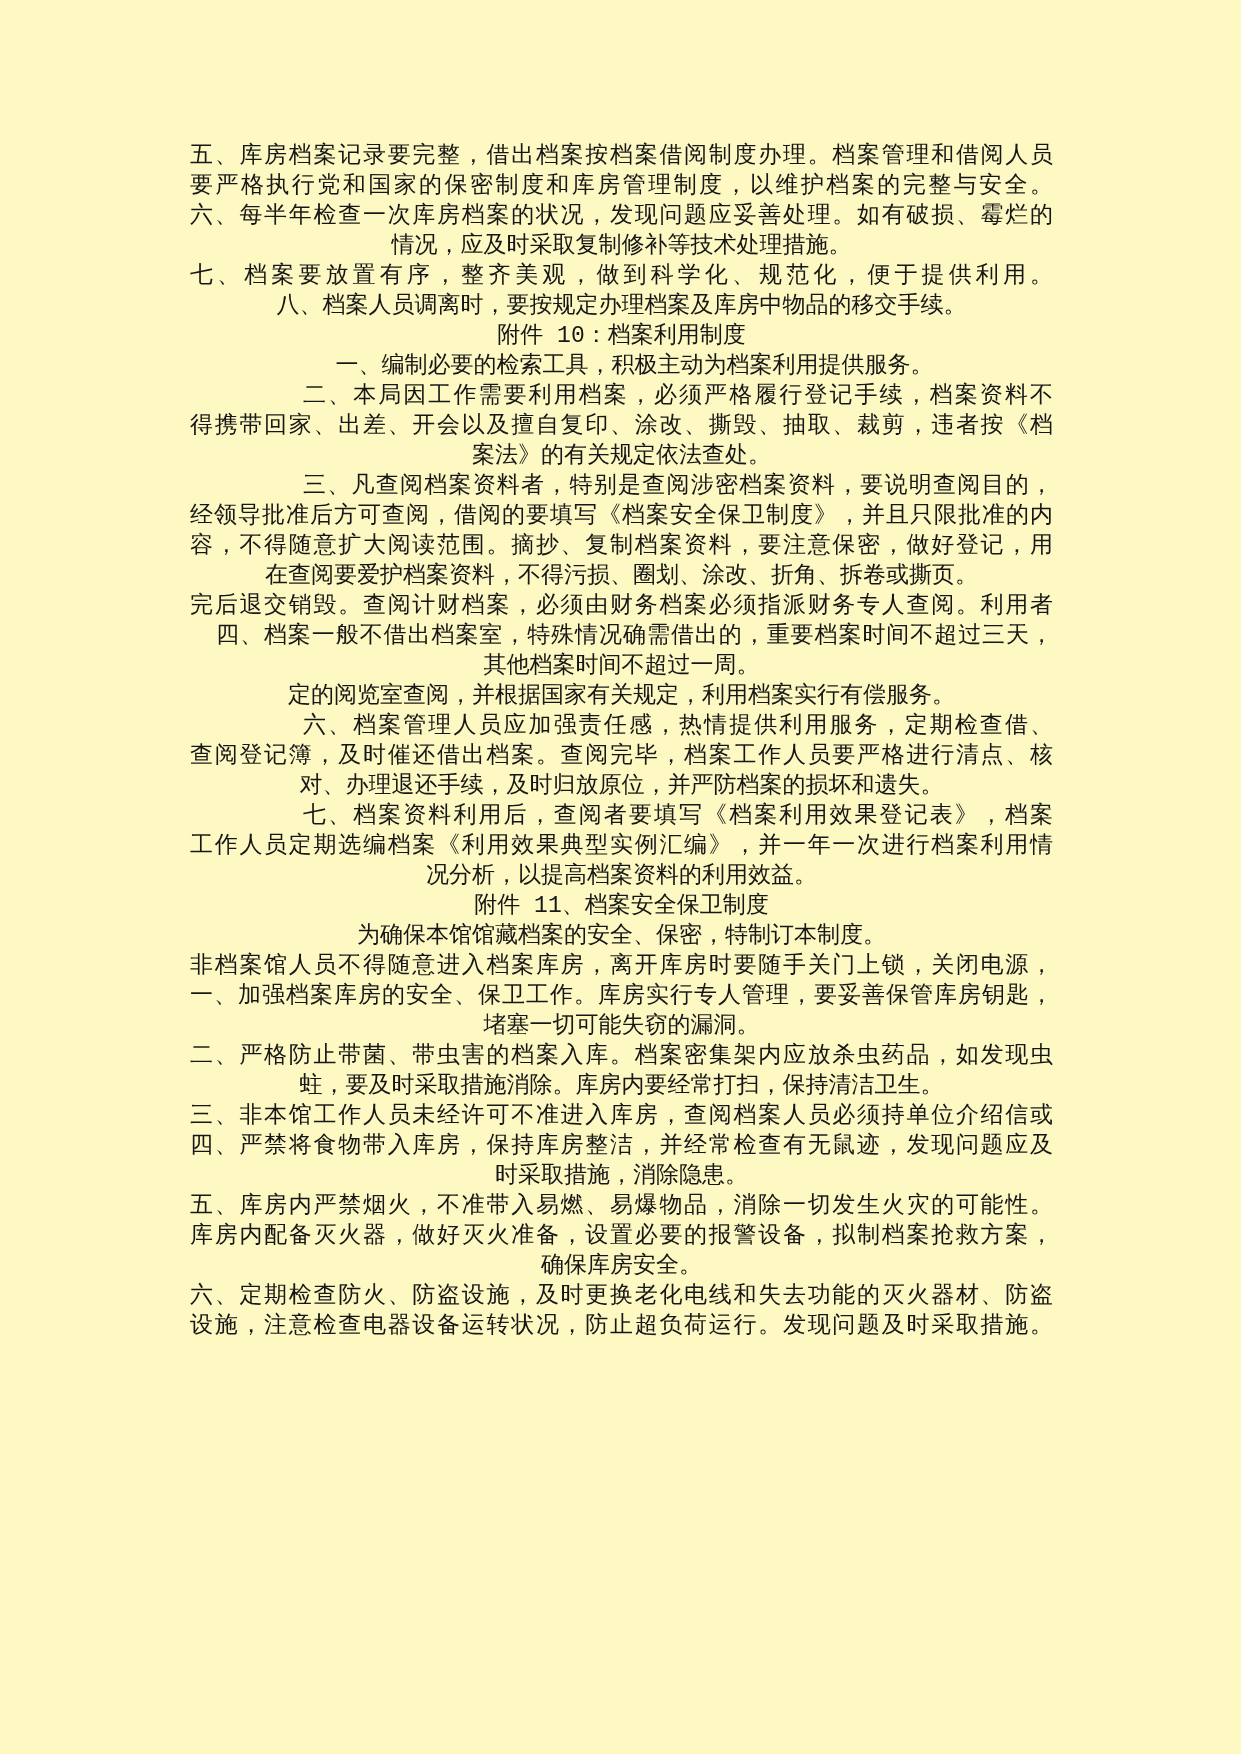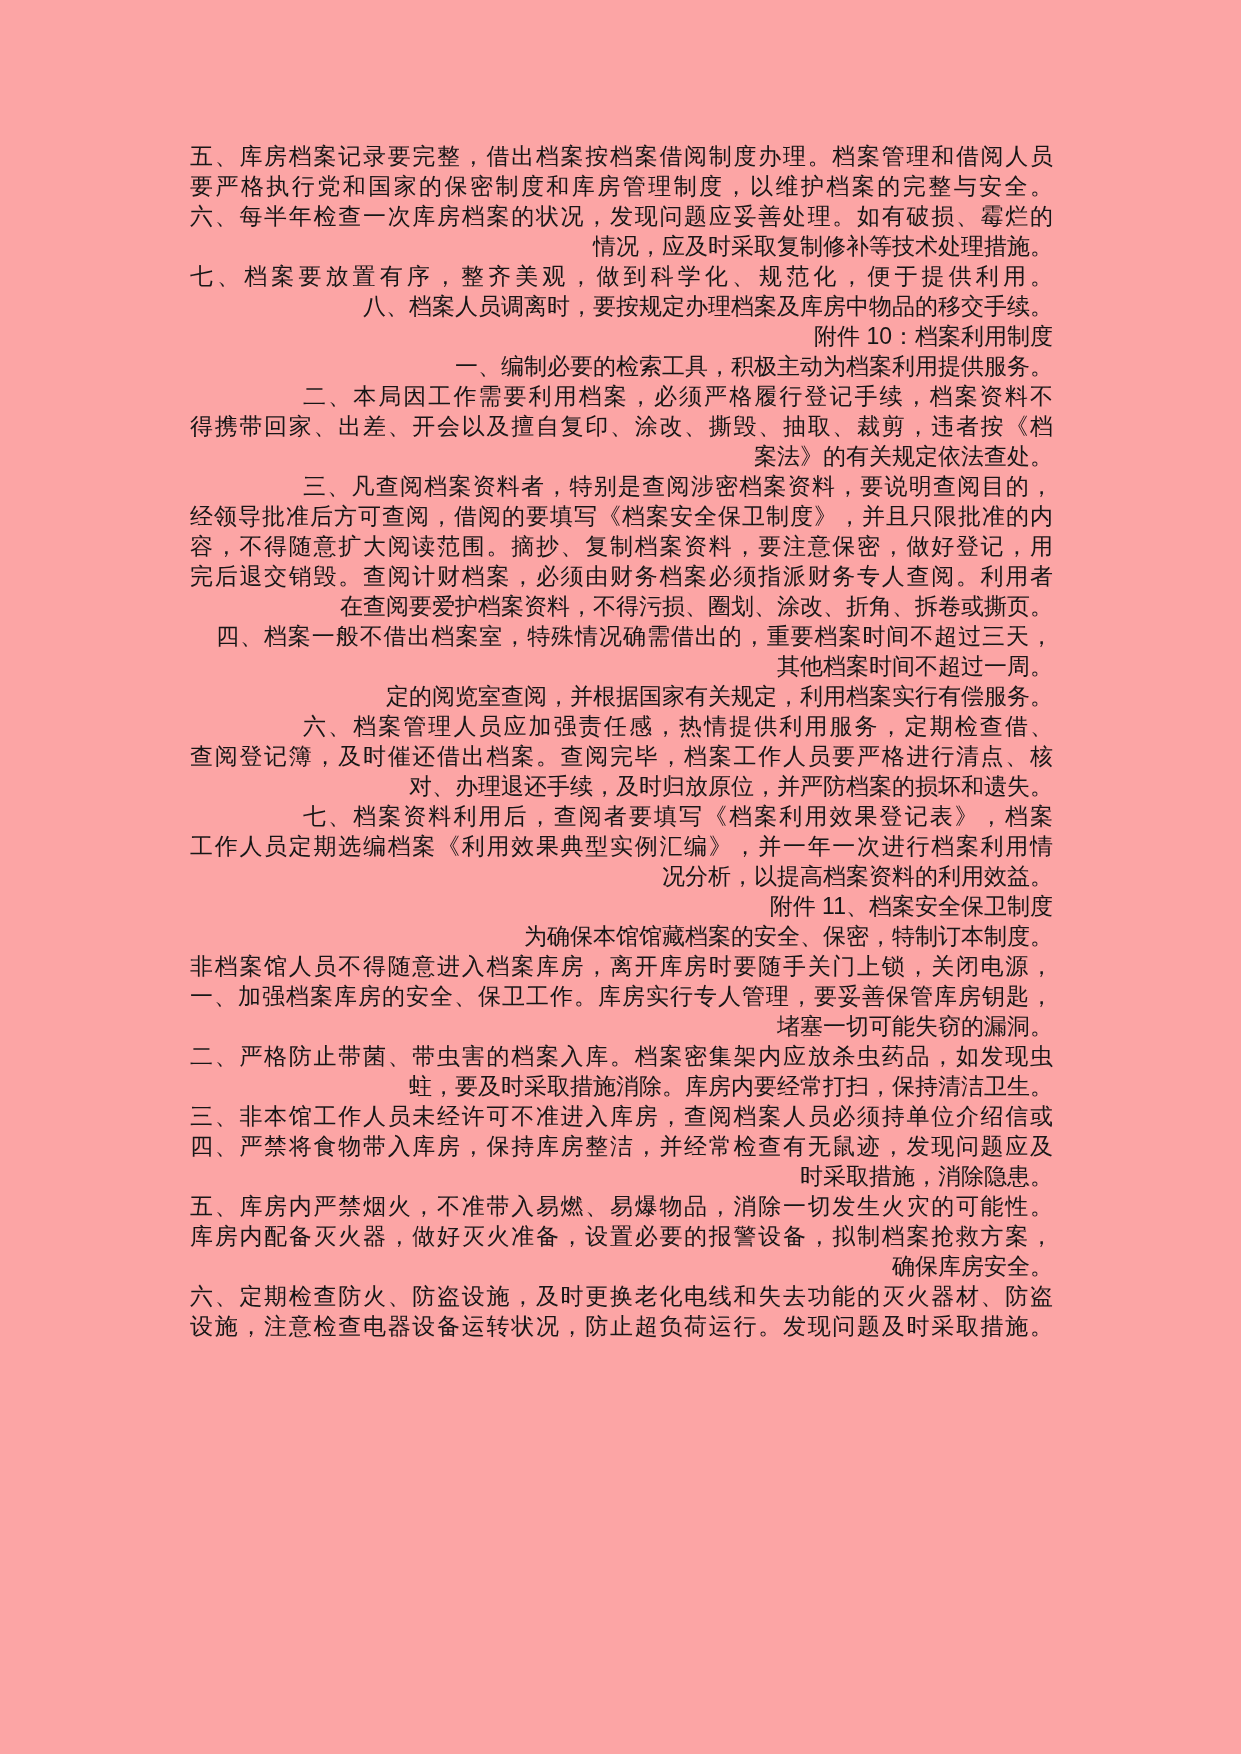--- a/index.html
+++ b/index.html
@@ -12,35 +12,35 @@
     height: 1754px;
     position: relative;
     overflow: hidden;
   }
   .page {
     position: absolute;
     left: 0;
     top: 0;
     width: 1241px;
     height: 1754px;
-    background: #fca5a5;
-    font-family: Liberation Sans, sans-serif;
+    background: #fef9c3;
+    font-family: Liberation Mono, monospace;
     color: #161616;
   }
   .content {
     position: absolute;
     left: 190px;
     top: 141px;
     width: 863px;
   }
   .line {
     height: 30px;
     line-height: 30px;
     font-size: 23px;
-    text-align: right;
+    text-align: center;
     white-space: normal;
     overflow: visible;
   }
   .line.fill {
     text-align: justify;
     text-align-last: justify;
   }
   .line.ind1 { padding-left: 26px; }
   .line.ind4 { padding-left: 113px; }
 </style>
@@ -56,22 +56,22 @@
       <div class="line fill">七、档案要放置有序，整齐美观，做到科学化、规范化，便于提供利用。</div>
       <div class="line">八、档案人员调离时，要按规定办理档案及库房中物品的移交手续。</div>
       <div class="line">附件 10：档案利用制度</div>
       <div class="line ind1">一、编制必要的检索工具，积极主动为档案利用提供服务。</div>
       <div class="line fill ind4">二、本局因工作需要利用档案，必须严格履行登记手续，档案资料不</div>
       <div class="line fill">得携带回家、出差、开会以及擅自复印、涂改、撕毁、抽取、裁剪，违者按《档</div>
       <div class="line">案法》的有关规定依法查处。</div>
       <div class="line fill ind4">三、凡查阅档案资料者，特别是查阅涉密档案资料，要说明查阅目的，</div>
       <div class="line fill">经领导批准后方可查阅，借阅的要填写《档案安全保卫制度》，并且只限批准的内</div>
       <div class="line fill">容，不得随意扩大阅读范围。摘抄、复制档案资料，要注意保密，做好登记，用</div>
+      <div class="line">在查阅要爱护档案资料，不得污损、圈划、涂改、折角、拆卷或撕页。</div>
       <div class="line fill">完后退交销毁。查阅计财档案，必须由财务档案必须指派财务专人查阅。利用者</div>
-      <div class="line">在查阅要爱护档案资料，不得污损、圈划、涂改、折角、拆卷或撕页。</div>
       <div class="line fill ind1">四、档案一般不借出档案室，特殊情况确需借出的，重要档案时间不超过三天，</div>
       <div class="line">其他档案时间不超过一周。</div>
       <div class="line">定的阅览室查阅，并根据国家有关规定，利用档案实行有偿服务。</div>
       <div class="line fill ind4">六、档案管理人员应加强责任感，热情提供利用服务，定期检查借、</div>
       <div class="line fill">查阅登记簿，及时催还借出档案。查阅完毕，档案工作人员要严格进行清点、核</div>
       <div class="line">对、办理退还手续，及时归放原位，并严防档案的损坏和遗失。</div>
       <div class="line fill ind4">七、档案资料利用后，查阅者要填写《档案利用效果登记表》，档案</div>
       <div class="line fill">工作人员定期选编档案《利用效果典型实例汇编》，并一年一次进行档案利用情</div>
       <div class="line">况分析，以提高档案资料的利用效益。</div>
       <div class="line">附件 11、档案安全保卫制度</div>

